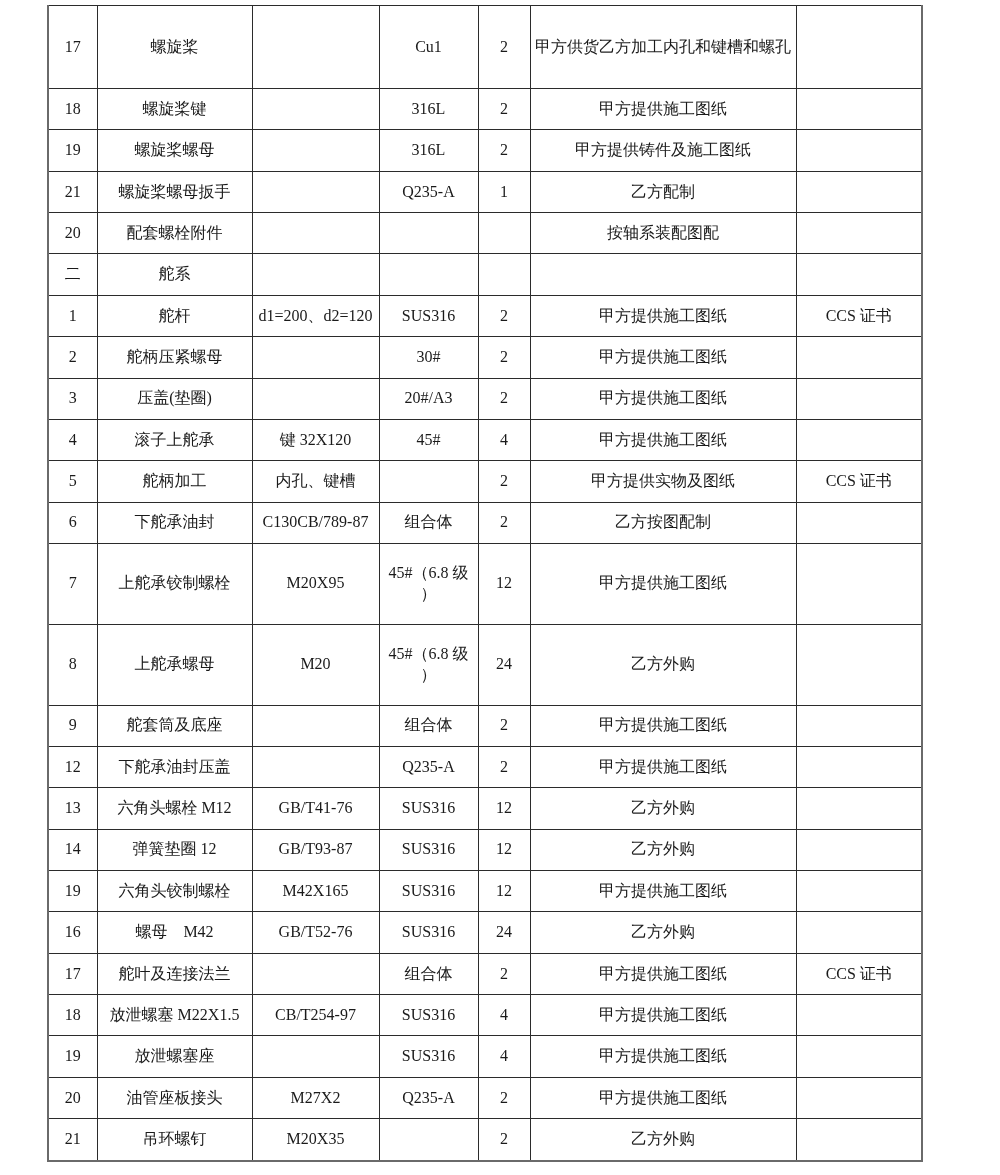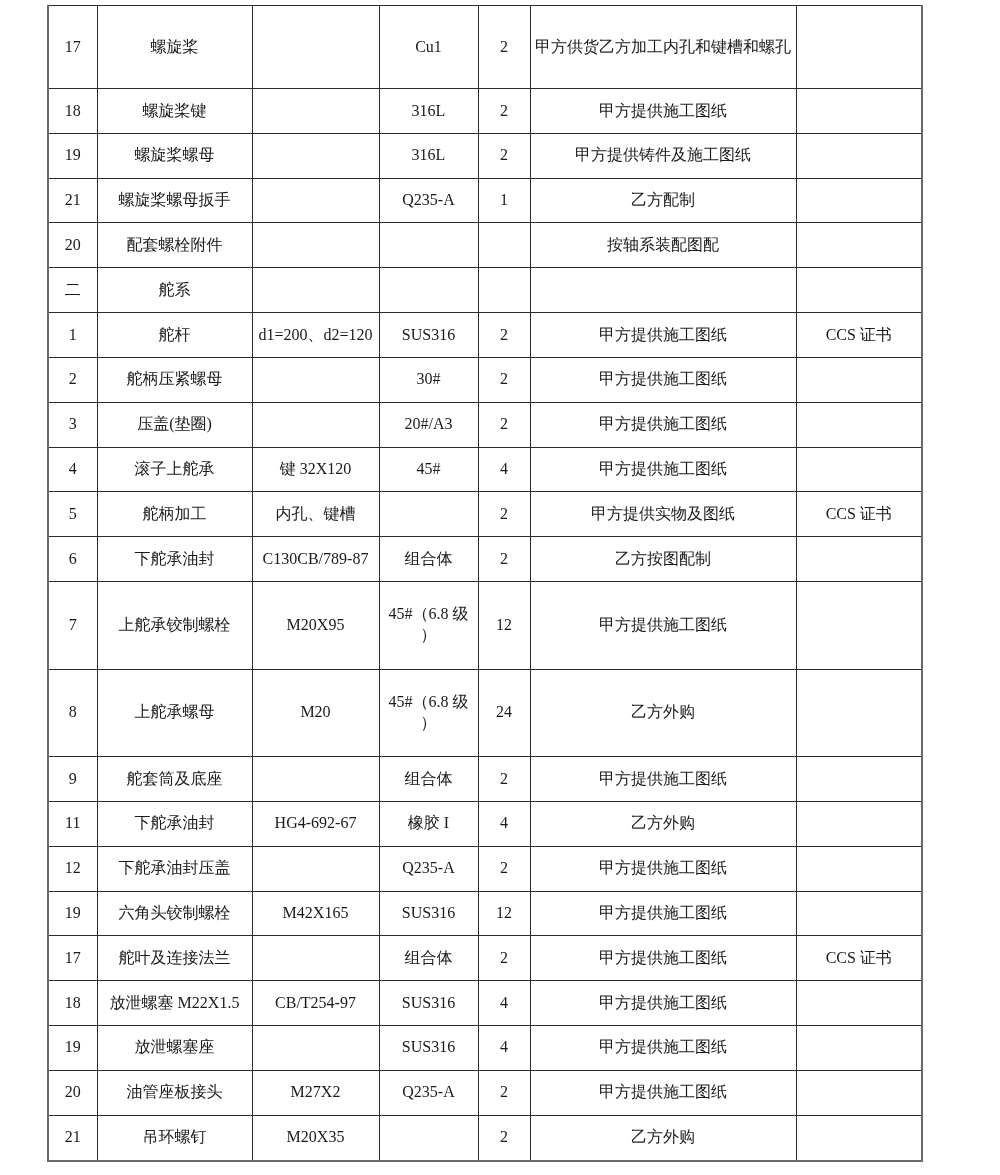--- a/index.html
+++ b/index.html
@@ -176,44 +176,62 @@
         <tr>
           <td>9</td>
           <td>舵套筒及底座</td>
           <td></td>
           <td>组合体</td>
           <td>2</td>
           <td>甲方提供施工图纸</td>
           <td></td>
         </tr>
         <tr>
-          <td>11</td>
-          <td>下舵承油封</td>
-          <td>HG4-692-67</td>
-          <td>橡胶 I</td>
-          <td>4</td>
-          <td>乙方外购</td>
-          <td></td>
-        </tr>
-        <tr>
           <td>12</td>
           <td>下舵承油封压盖</td>
           <td></td>
           <td>Q235-A</td>
           <td>2</td>
           <td>甲方提供施工图纸</td>
+          <td></td>
+        </tr>
+        <tr>
+          <td>13</td>
+          <td>六角头螺栓 M12</td>
+          <td>GB/T41-76</td>
+          <td>SUS316</td>
+          <td>12</td>
+          <td>乙方外购</td>
+          <td></td>
+        </tr>
+        <tr>
+          <td>14</td>
+          <td>弹簧垫圈 12</td>
+          <td>GB/T93-87</td>
+          <td>SUS316</td>
+          <td>12</td>
+          <td>乙方外购</td>
           <td></td>
         </tr>
         <tr>
           <td>19</td>
           <td>六角头铰制螺栓</td>
           <td>M42X165</td>
           <td>SUS316</td>
           <td>12</td>
           <td>甲方提供施工图纸</td>
+          <td></td>
+        </tr>
+        <tr>
+          <td>16</td>
+          <td>螺母　M42</td>
+          <td>GB/T52-76</td>
+          <td>SUS316</td>
+          <td>24</td>
+          <td>乙方外购</td>
           <td></td>
         </tr>
         <tr>
           <td>17</td>
           <td>舵叶及连接法兰</td>
           <td></td>
           <td>组合体</td>
           <td>2</td>
           <td>甲方提供施工图纸</td>
           <td>CCS 证书</td>

